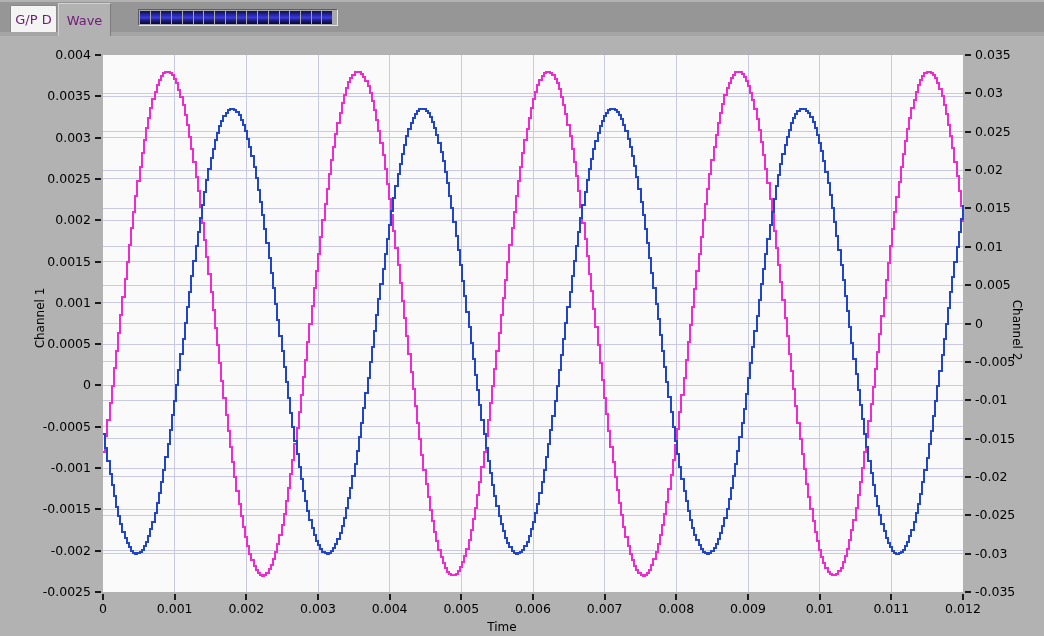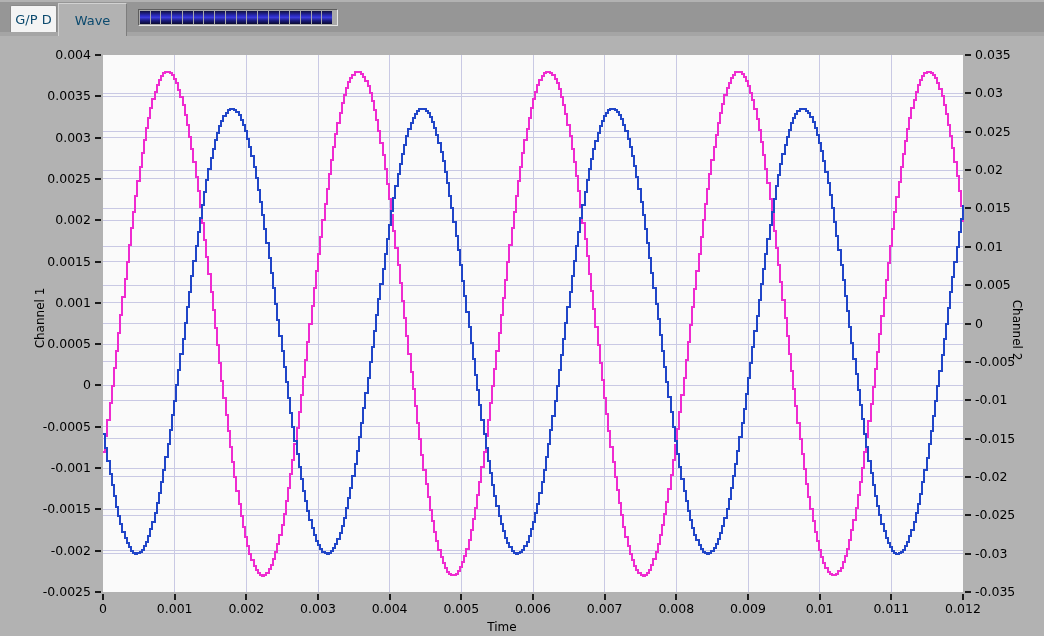--- a/index.html
+++ b/index.html
@@ -4,28 +4,28 @@
 <style>
   html,body{margin:0;padding:0;}
   .window{
     position:relative;width:1044px;height:636px;background:#b2b2b2;
     font-family:"DejaVu Sans","Liberation Sans",sans-serif;overflow:hidden;
   }
   .tabstrip{position:absolute;left:0;top:2px;width:100%;height:30px;background:#969696;}
   .under-band{position:absolute;left:0;top:32px;width:100%;height:4px;background:#a5a5a5;}
   .tab{
     position:absolute;display:flex;align-items:center;justify-content:center;
-    font-size:13px;color:#0c4a6e;box-sizing:border-box;cursor:default;
+    font-size:13px;color:#701a75;box-sizing:border-box;cursor:default;
   }
   .tab-gpd{
     left:10px;top:5px;width:47px;height:27px;background:#f4f4f4;
     border:1px solid #8a8a8a;border-bottom:none;border-radius:2px 2px 0 0;
   }
   .tab-wave{
-    left:58px;top:3px;width:69px;height:33px;background:#b2b2b2;
+    left:58px;top:3px;width:53px;height:33px;background:#b2b2b2;
     border-left:1px solid #d2d2d2;border-top:1px solid #d2d2d2;border-right:1px solid #7d7d7d;text-align:center;
   }
   .pbar{
     position:absolute;left:138px;top:9px;width:200px;height:17px;box-sizing:border-box;
     border-top:1px solid #5e5e5e;border-left:1px solid #5e5e5e;
     border-bottom:1px solid #e6e6e6;border-right:1px solid #e6e6e6;
     background:#a9a9a9;padding:1px;
   }
   .pb-track{height:100%;width:98%;display:flex;gap:1px;}
   .pb-seg{

